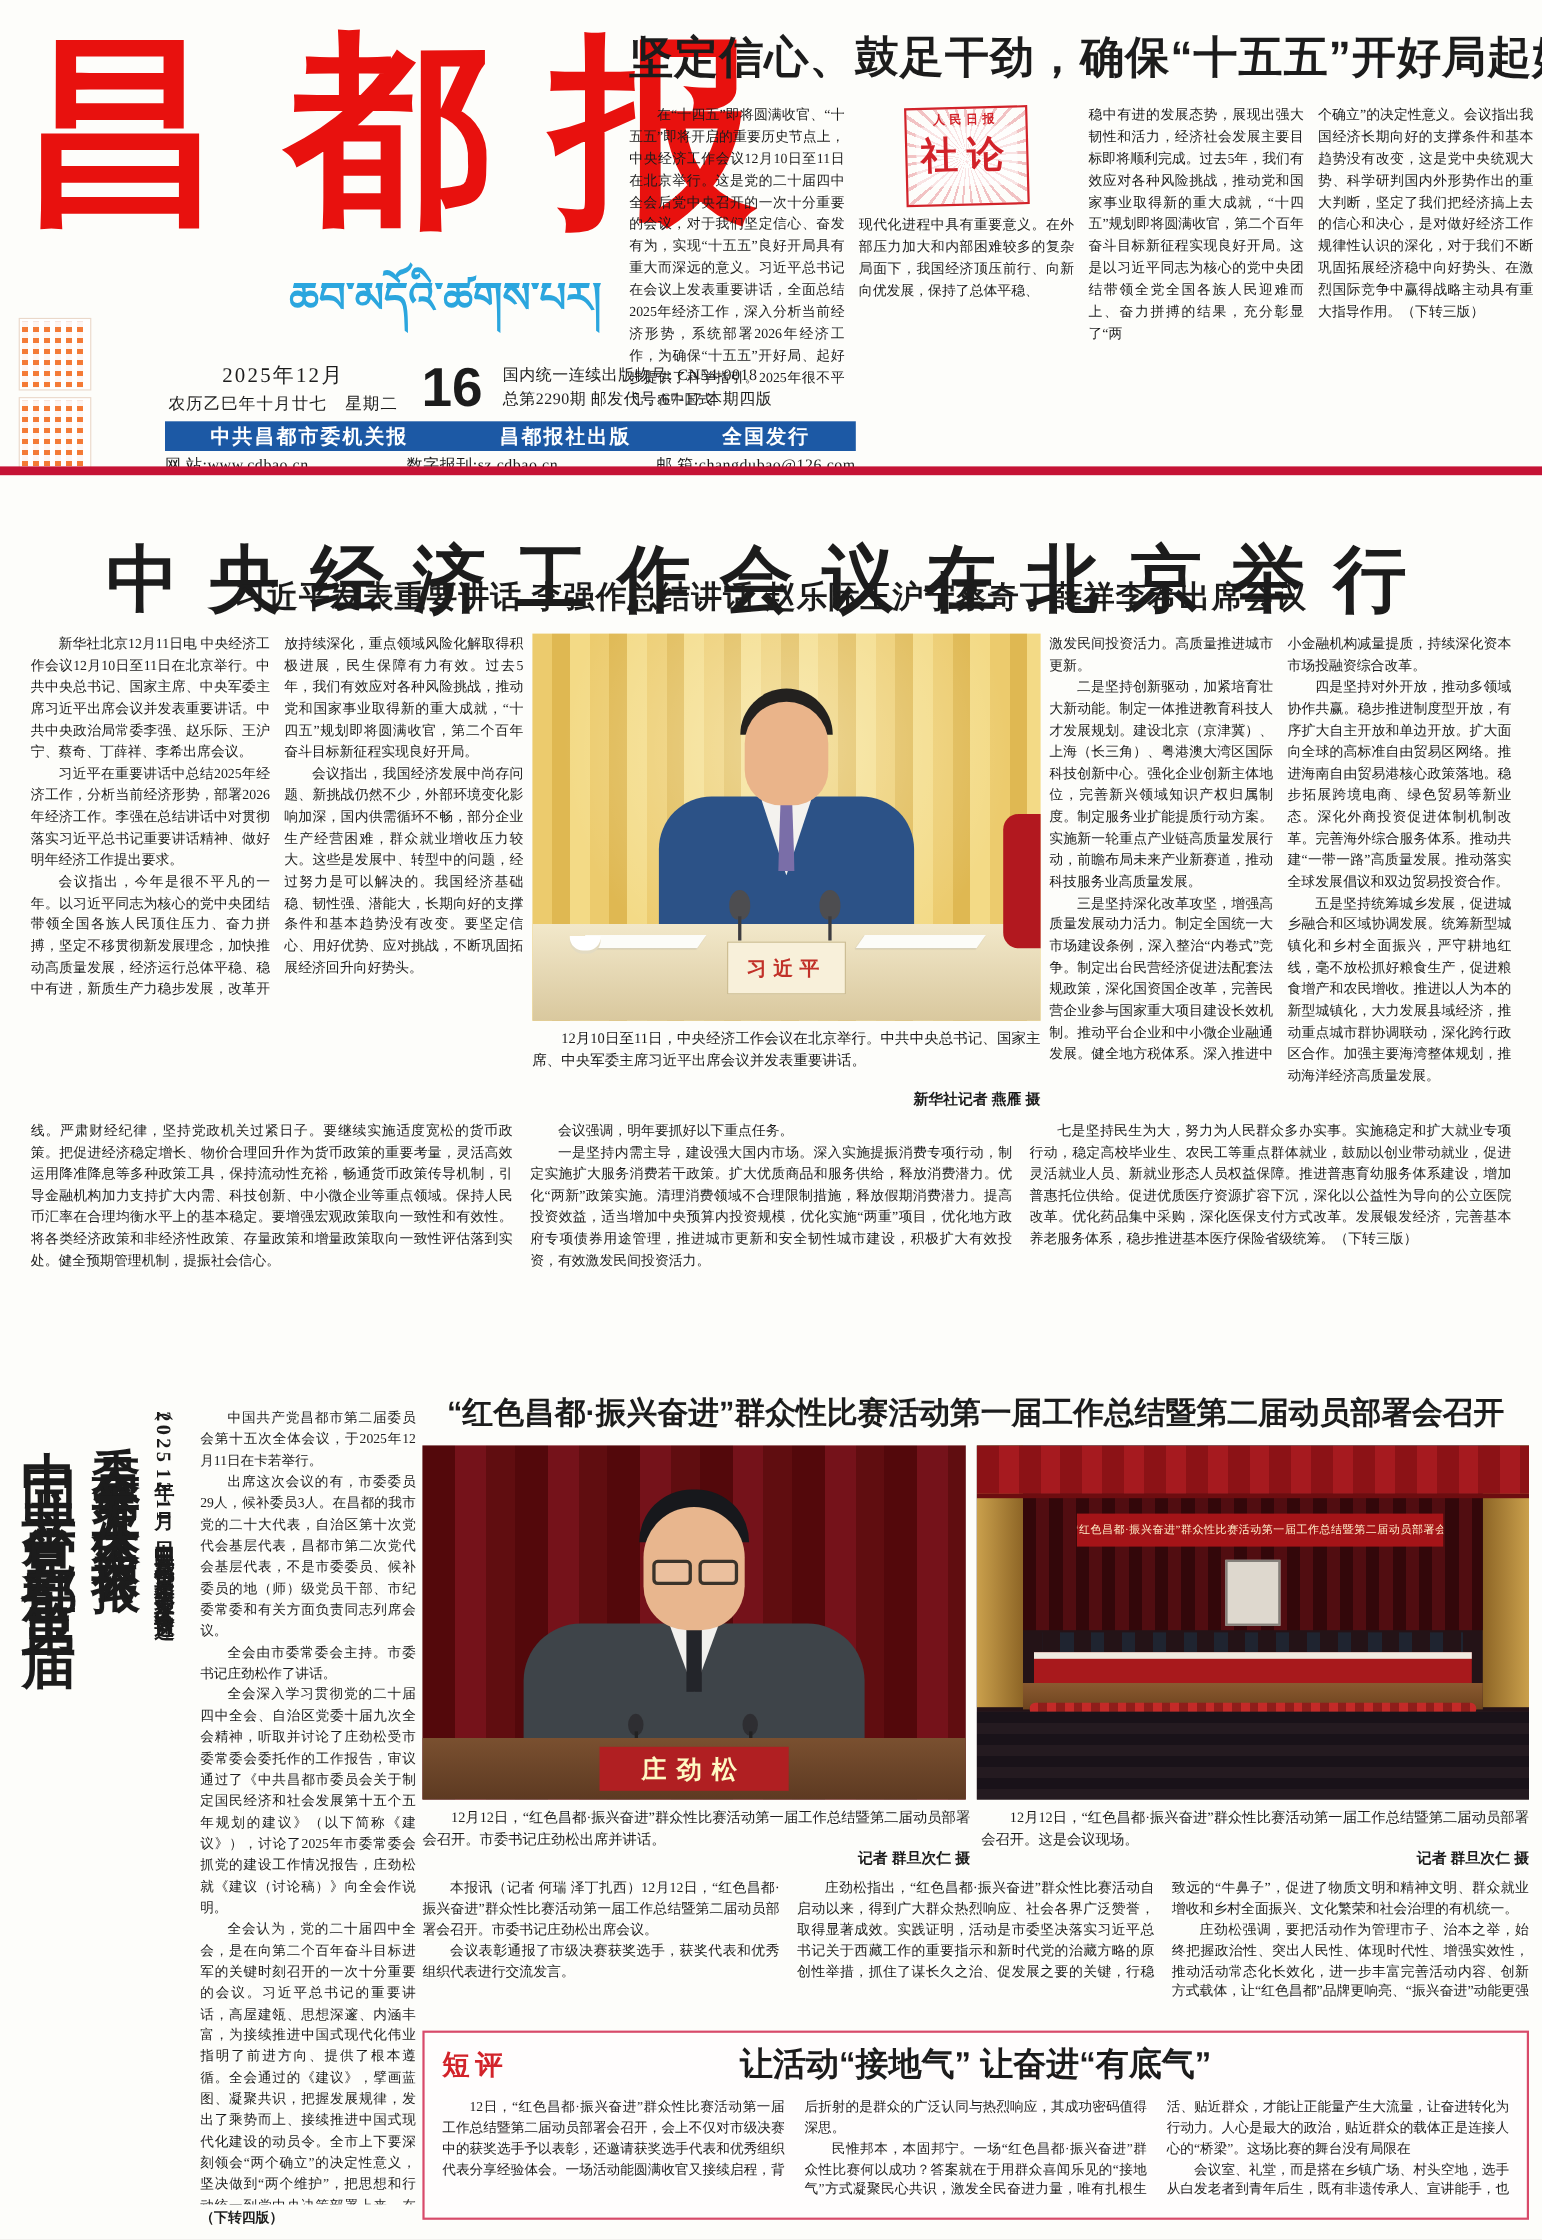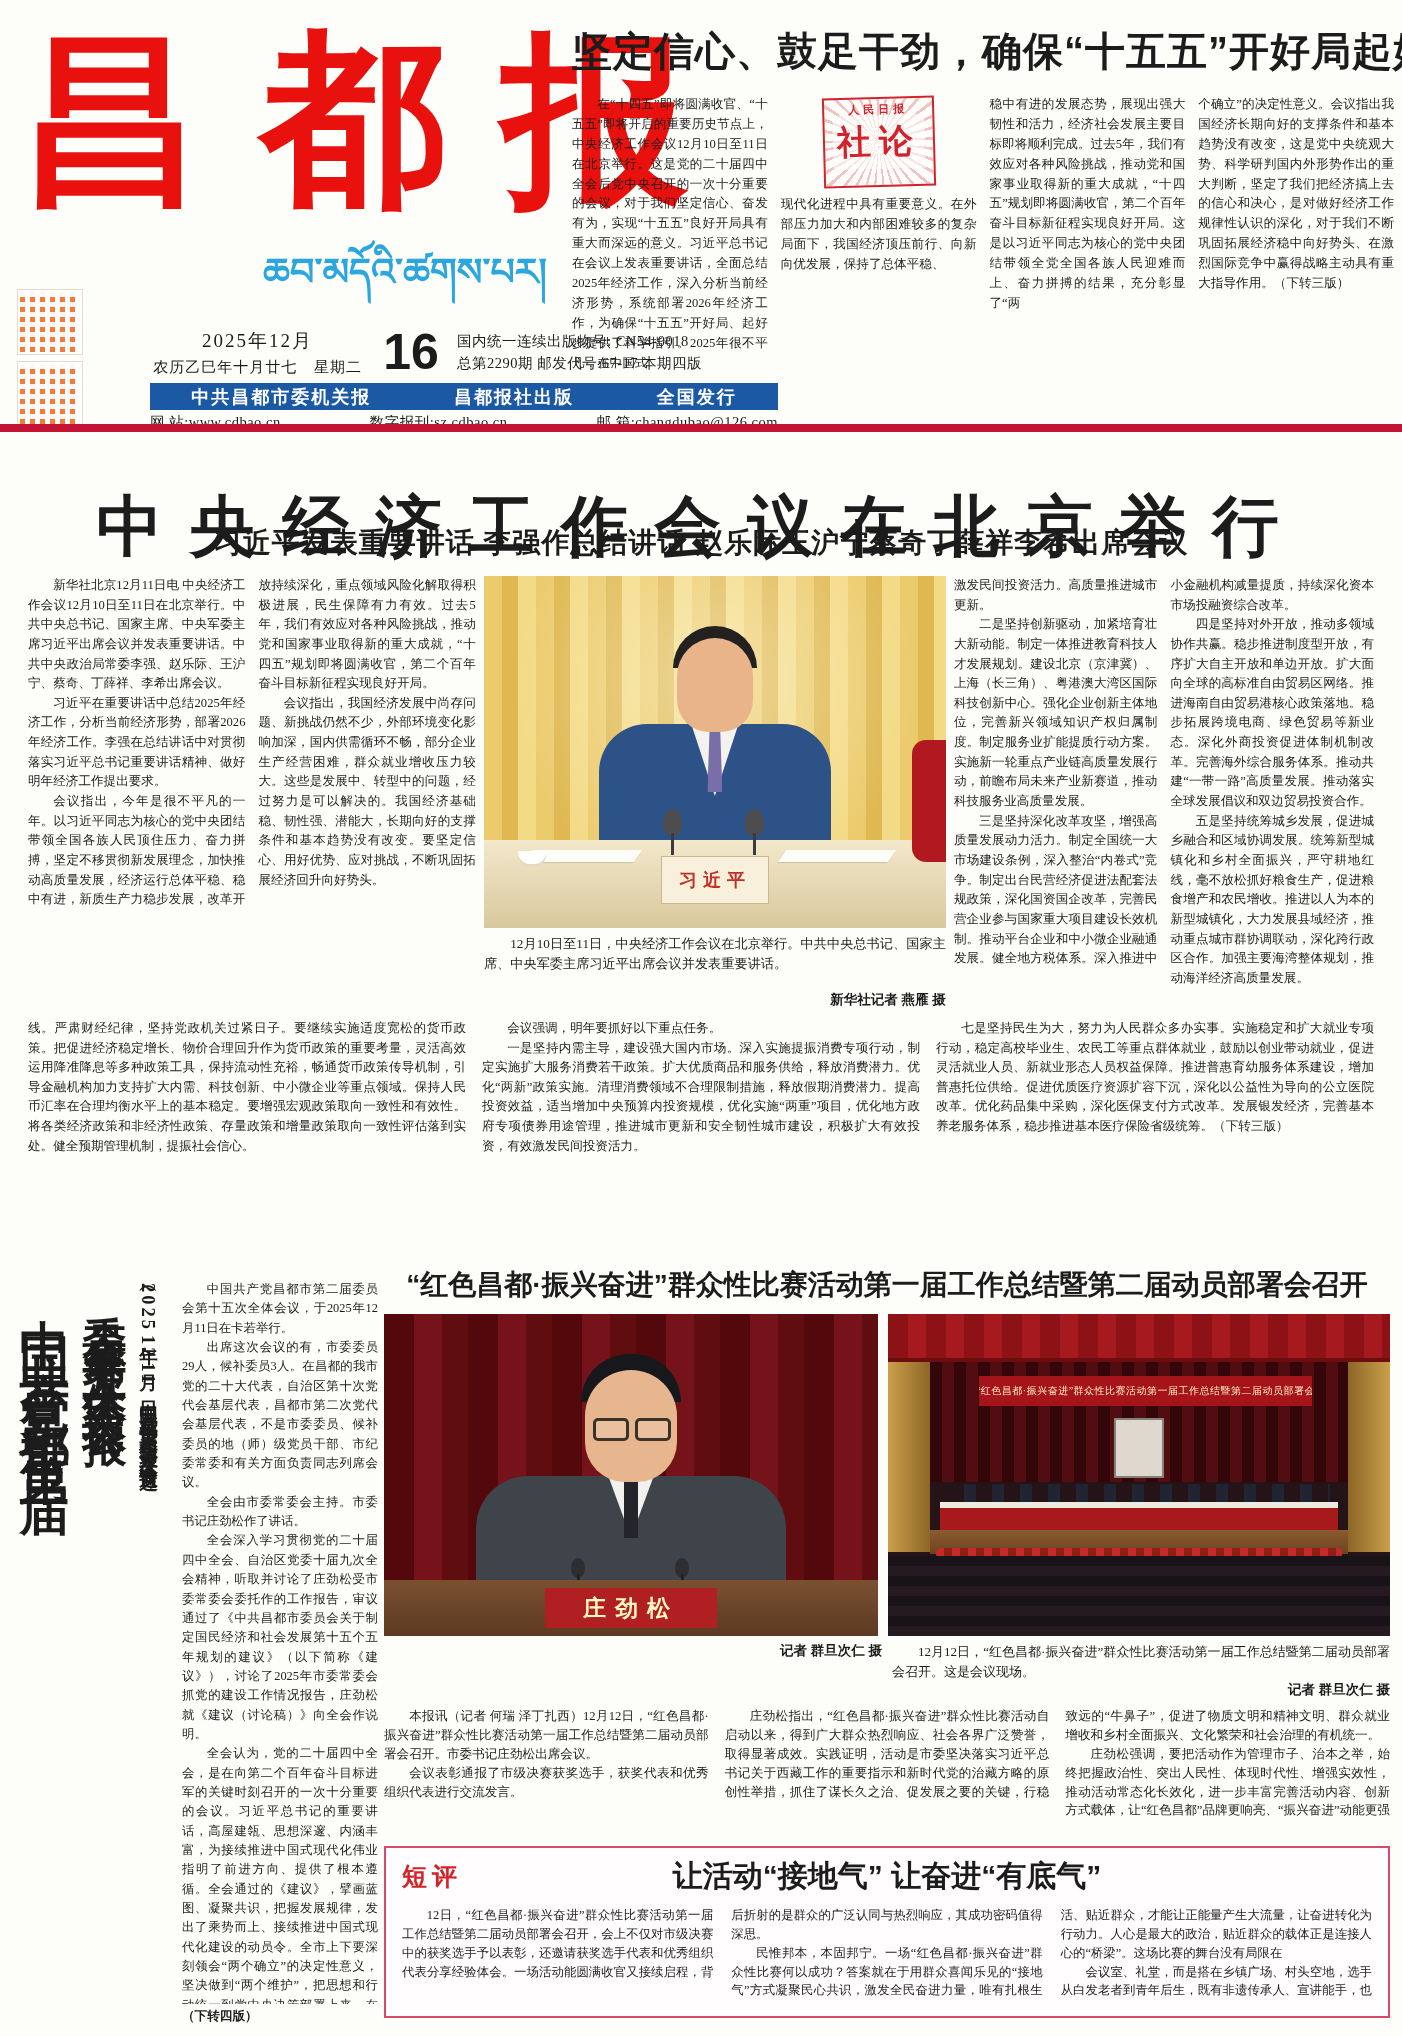--- a/index.html
+++ b/index.html
@@ -288,20 +288,21 @@
         <div class="ar-screen"></div>
         <div class="ar-people"></div>
         <div class="ar-table"></div>
         <div class="ar-stage"></div>
         <div class="ar-flowers"></div>
         <div class="ar-audience"></div>
       </div>
     </div>
     <div class="act-caps">
       <div class="cap-block">
+        <p class="cap-text indent">12月12日，“红色昌都·振兴奋进”群众性比赛活动第一届工作总结暨第二届动员部署会召开。市委书记庄劲松出席并讲话。</p>
         <div class="cap-credit">记者 群旦次仁 摄</div>
       </div>
       <div class="cap-block">
         <p class="cap-text indent">12月12日，“红色昌都·振兴奋进”群众性比赛活动第一届工作总结暨第二届动员部署会召开。这是会议现场。</p>
         <div class="cap-credit">记者 群旦次仁 摄</div>
       </div>
     </div>
     <div class="act-body">
       <p>本报讯（记者 何瑞 泽丁扎西）12月12日，“红色昌都·振兴奋进”群众性比赛活动第一届工作总结暨第二届动员部署会召开。市委书记庄劲松出席会议。</p>
       <p>会议表彰通报了市级决赛获奖选手，获奖代表和优秀组织代表进行交流发言。</p>

